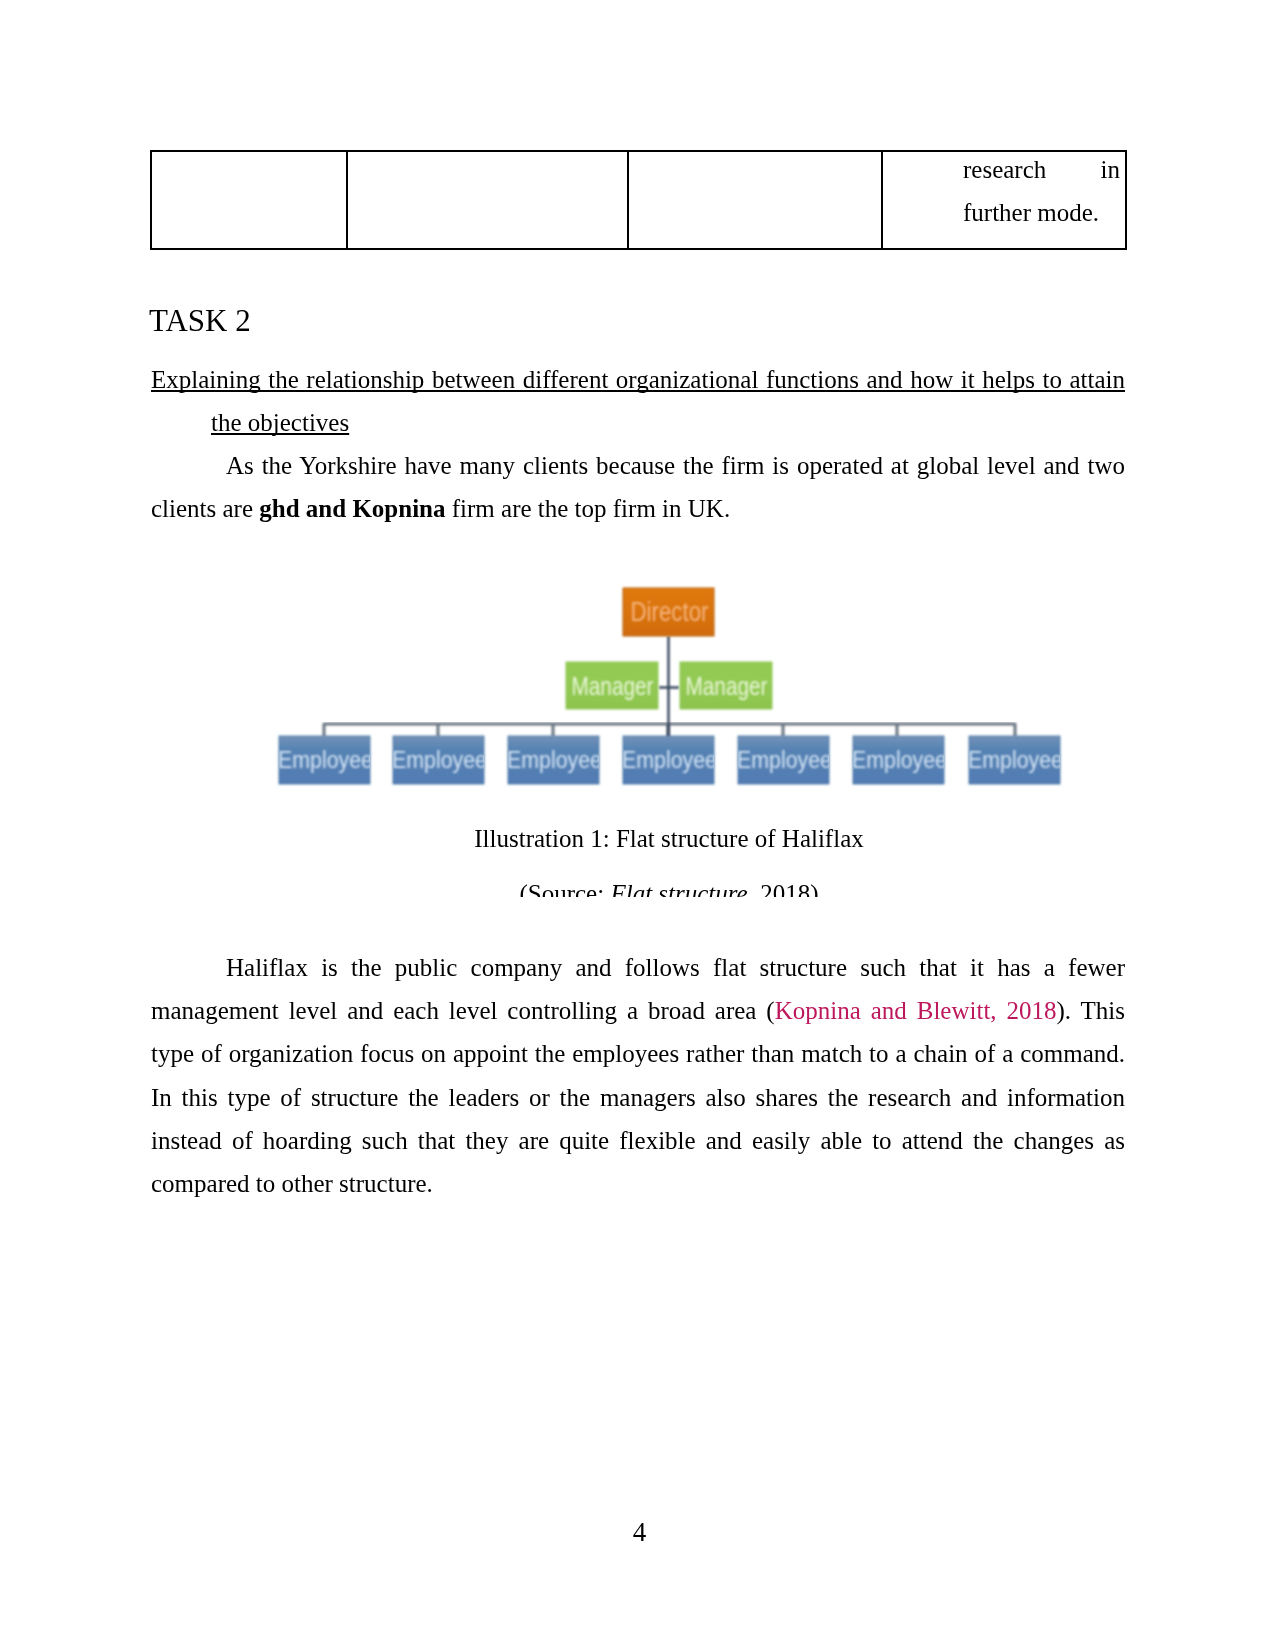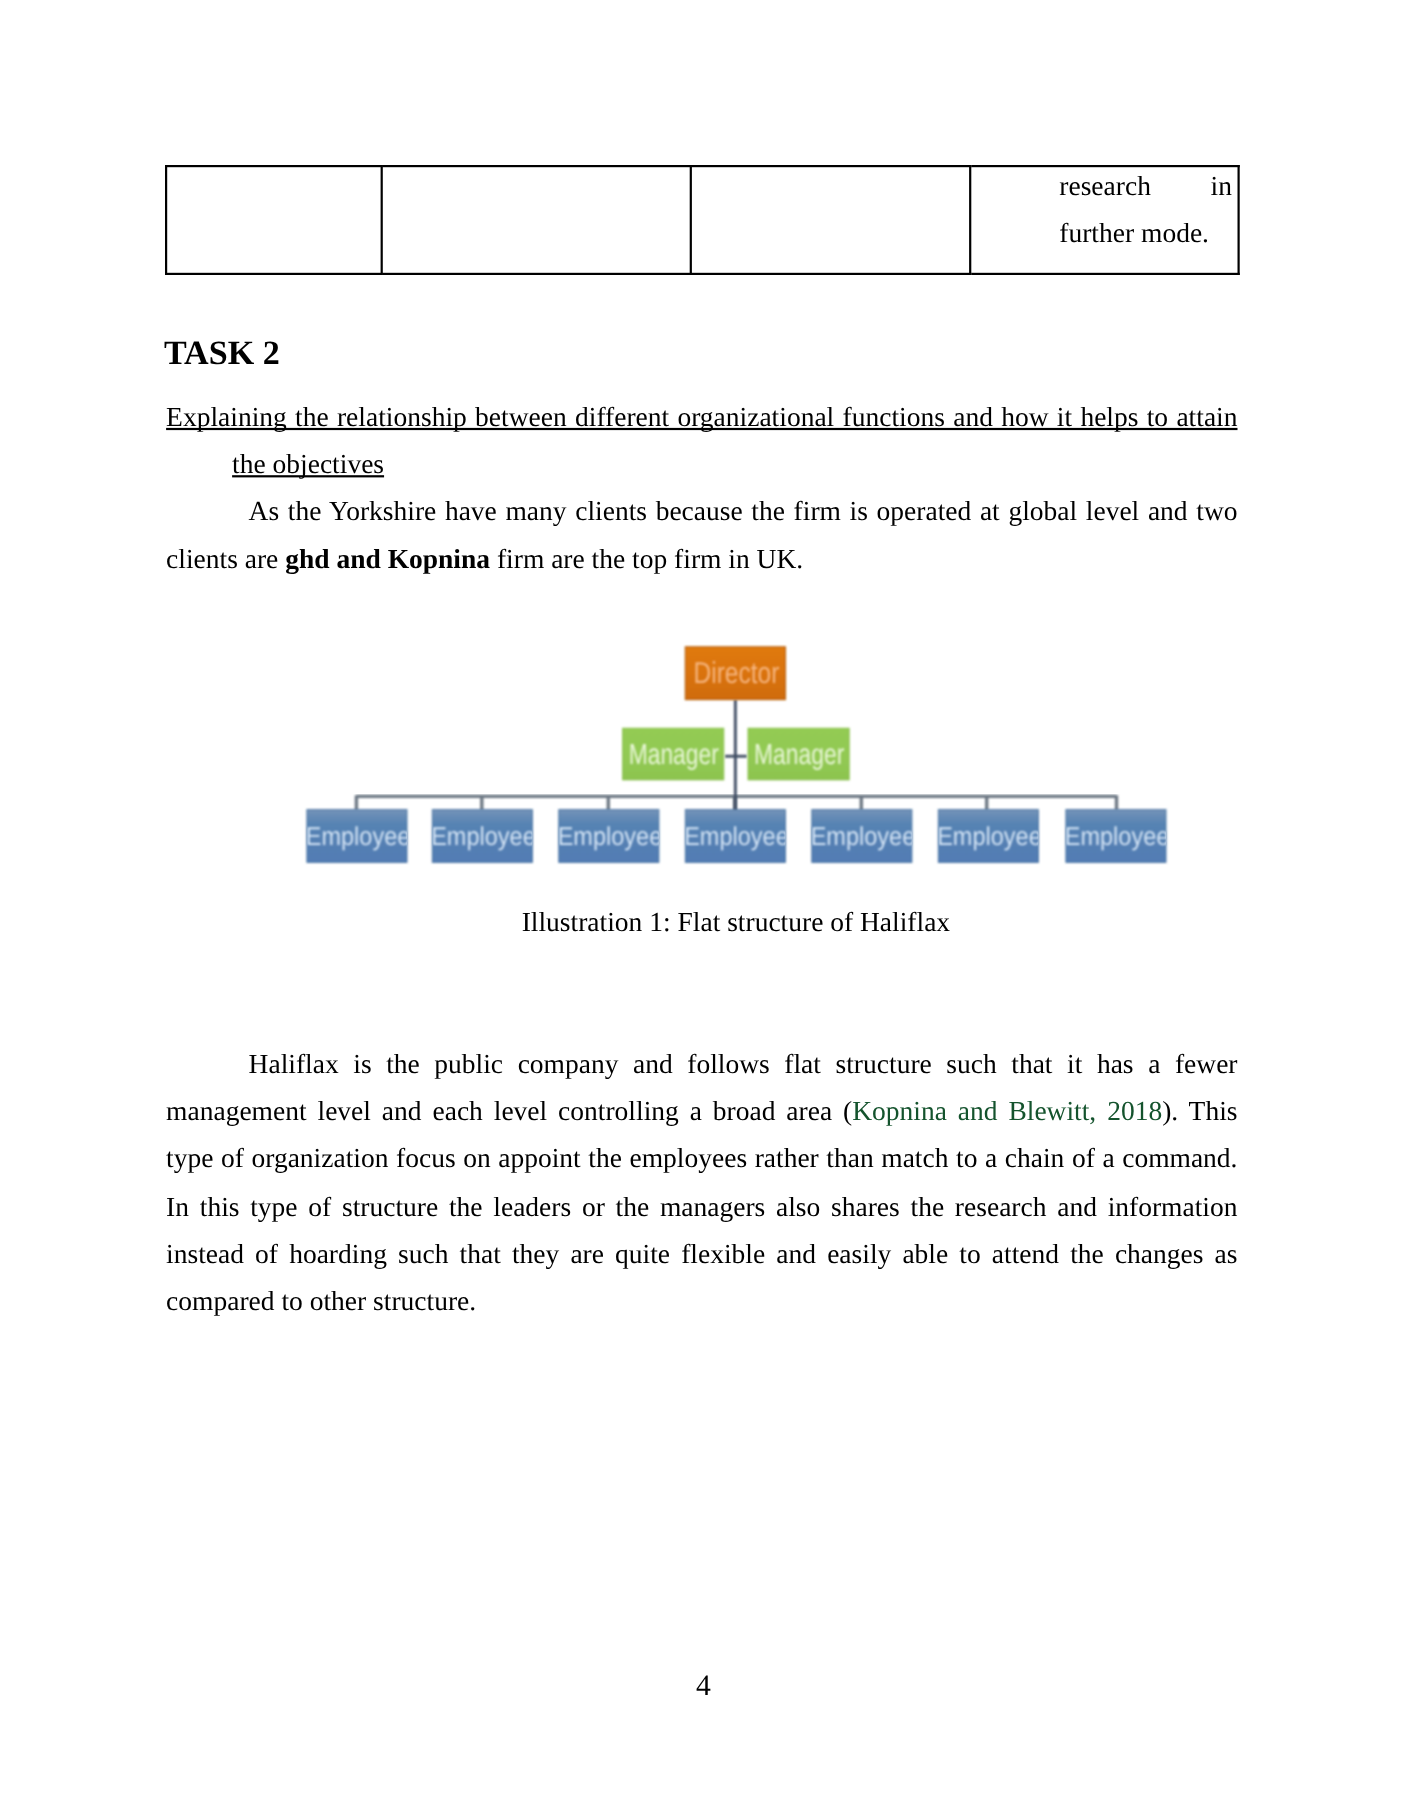--- a/index.html
+++ b/index.html
@@ -18,34 +18,34 @@
   .tbl { position:absolute; left:150px; top:150px; width:975px;
          border-collapse:collapse; table-layout:fixed; }
   .tbl td { border:2px solid #000; vertical-align:top;
             padding:0 0 4px 0; height:92px; }
   .cell-txt { font-size:25px; line-height:43.2px; text-align:justify;
               text-align-last:left; padding:0 7px 0 11px; margin-top:-4px; }
   .tbl td.c4 .cell-txt { padding:0 5px 0 80px; }
 
   
   .h-task { position:absolute; left:149px; top:299px;
-            font-size:31px; font-weight:bold; line-height:43.2px; }
+            font-size:31px; font-weight:normal; line-height:43.2px; }
   .h-sub  { position:absolute; left:211px; top:358px; width:914px;
             font-size:25px; line-height:43.2px; text-align:justify;
             text-decoration:underline;
             text-decoration-skip-ink:none;
             -webkit-text-decoration-skip:none;
             text-indent:-60px; }
   .p1 { position:absolute; left:151px; top:444px; width:974px;
         font-size:25px; line-height:43.2px; text-align:justify;
         text-indent:75px; }
   .p2 { position:absolute; left:151px; top:946px; width:974px;
         font-size:25px; line-height:43.2px; text-align:justify;
         text-indent:75px; }
-  .cite { color:#14532d; }
+  .cite { color:#be185d; }
 
   
   .fig { position:absolute; left:275px; top:568px; width:790px; height:232px; }
   .cap { position:absolute; left:182px; top:817px; width:974px;
          text-align:center; font-size:25px; line-height:43.2px; }
   .src { position:absolute; left:182px; top:872px; width:974px;
          text-align:center; font-size:25px; line-height:43.2px;
          height:25px; overflow:hidden; }
 
   .pnum { position:absolute; left:2px; top:1516px; width:1275px;
@@ -177,17 +177,18 @@
         <text class="t-emp" filter="url(#softenTxt)" clip-path="url(#ce2)" x="232" y="200" textLength="95" lengthAdjust="spacingAndGlyphs">Employee</text>
         <text class="t-emp" filter="url(#softenTxt)" clip-path="url(#ce3)" x="347" y="200" textLength="95" lengthAdjust="spacingAndGlyphs">Employee</text>
         <text class="t-emp" filter="url(#softenTxt)" clip-path="url(#ce4)" x="462" y="200" textLength="95" lengthAdjust="spacingAndGlyphs">Employee</text>
         <text class="t-emp" filter="url(#softenTxt)" clip-path="url(#ce5)" x="577" y="200" textLength="95" lengthAdjust="spacingAndGlyphs">Employee</text>
         <text class="t-emp" filter="url(#softenTxt)" clip-path="url(#ce6)" x="693" y="200" textLength="95" lengthAdjust="spacingAndGlyphs">Employee</text>
       </g>
     </svg>
   </div>
 
   <div class="cap">Illustration 1: Flat structure of Haliflax</div>
+  <div class="src"><span>(Source: </span><i>Flat structure</i><span>, 2018)</span></div>
 
   <div class="p2"><span>Haliflax is the public company and follows flat structure such that it has a fewer management level and each level controlling a broad area (</span><span class="cite">Kopnina and Blewitt, 2018</span><span>). This type of organization focus on appoint the employees rather than match to a chain of a command. In this type of structure the leaders or the managers also shares the research and information instead of hoarding such that they are quite flexible and easily able to attend the changes as compared to other structure.</span></div>
 
   <div class="pnum">4</div>
 </div>
 
 </body></html>

